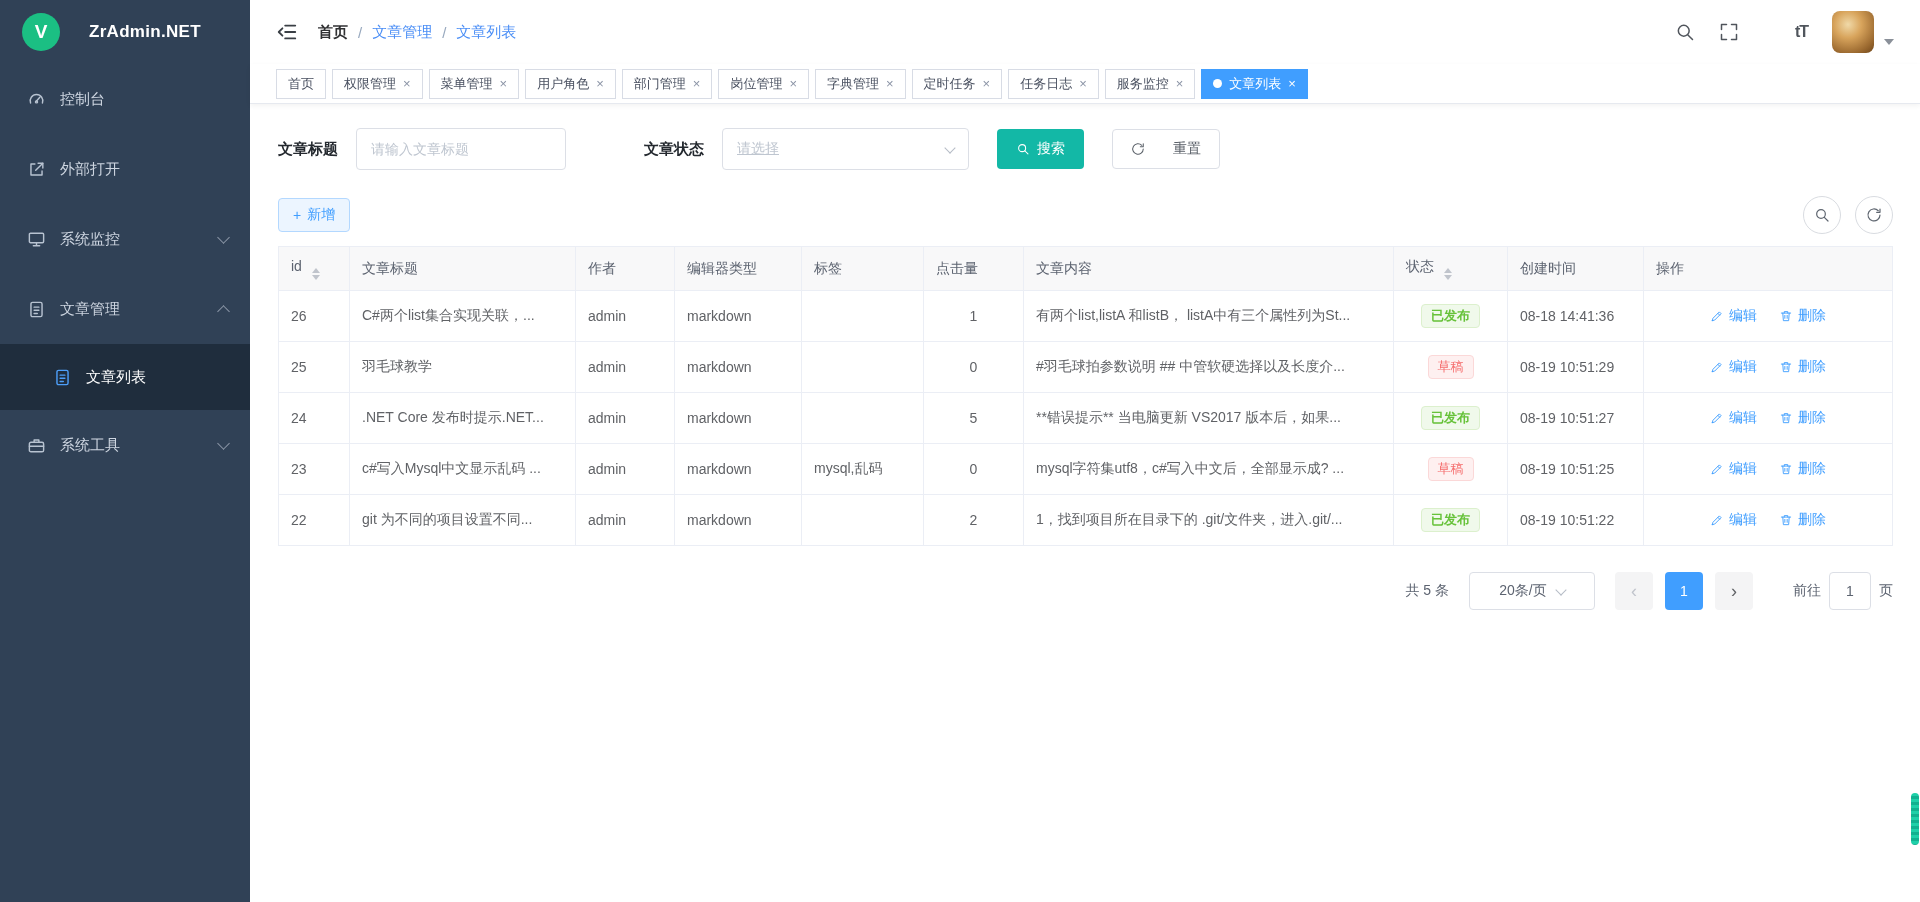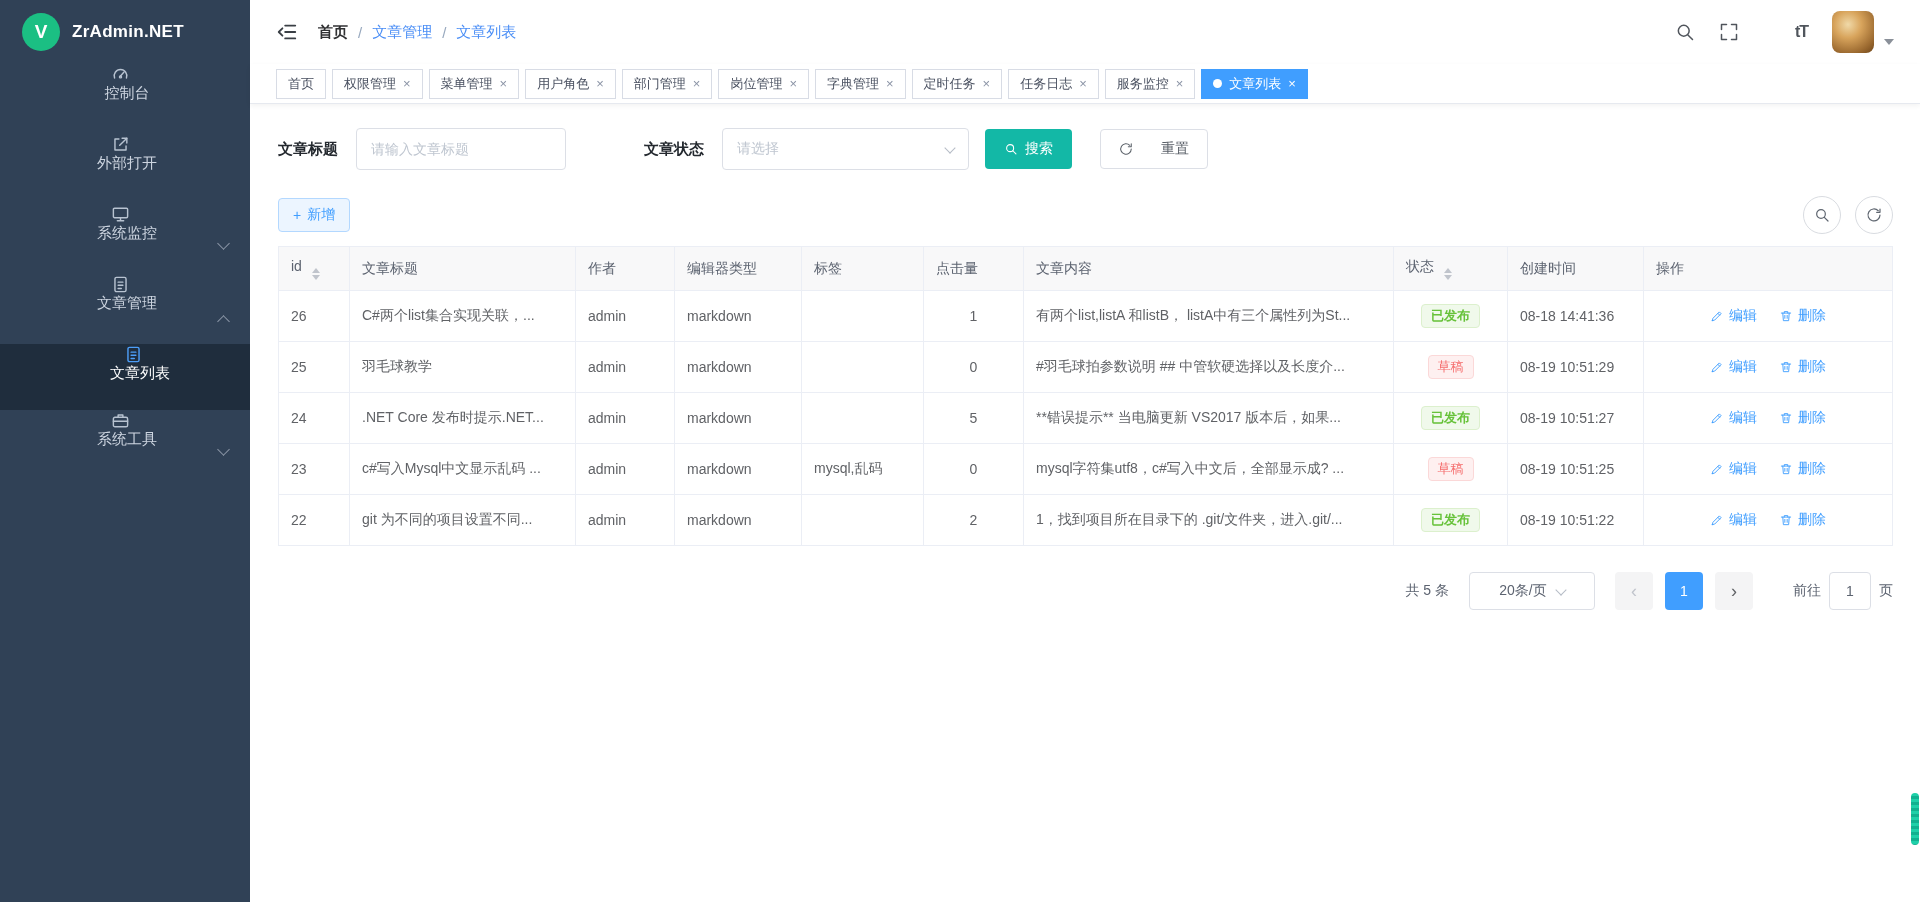--- a/index.html
+++ b/index.html
@@ -6,23 +6,23 @@
   html,body{width:1920px;height:902px;overflow:hidden;background:#fff;
     font-family:"Liberation Sans","DejaVu Sans",sans-serif;color:#303133;}
   svg{fill:none;stroke:currentColor;stroke-width:1.8;stroke-linecap:round;stroke-linejoin:round;}
   .app{display:flex;height:100%;}
 
   
   .sidebar{width:250px;background:#304156;flex-shrink:0;display:flex;flex-direction:column;}
   .logo{height:64px;display:flex;align-items:center;gap:12px;padding-left:22px;}
   .logo-badge{width:38px;height:38px;border-radius:50%;background:#1bbf83;color:#fff;
     display:flex;align-items:center;justify-content:center;font-weight:bold;font-size:19px;}
-  .logo-title{color:#fff;font-size:17px;font-weight:700;letter-spacing:.3px;}
+  .logo-title{color:#fff;font-size:17px;font-weight:700;letter-spacing:.3px;margin-left:17px;}
   .menu-item{height:70px;display:flex;align-items:center;padding:0 22px 0 26px;
-    color:#cdd5e0;font-size:15px;cursor:pointer;flex-direction:column;}
+    color:#cdd5e0;font-size:15px;cursor:pointer;}
   .mi-icon{width:20px;height:20px;margin-right:14px;display:flex;align-items:center;justify-content:center;color:#b8c3d1;}
   .mi-icon svg{width:19px;height:19px;}
   .chev{margin-left:auto;width:9px;height:9px;border-right:1.6px solid #8b97a7;border-bottom:1.6px solid #8b97a7;}
   .chev.down{transform:rotate(45deg);margin-top:-4px;}
   .chev.up{transform:rotate(-135deg);margin-top:4px;}
   .menu-item.sub{height:66px;padding-left:52px;background:#1f2d3d;color:#fff;}
   .menu-item.sub .mi-icon{color:#4d9ef8;}
 
   
   .main{flex:1;display:flex;flex-direction:column;min-width:0;}
@@ -55,21 +55,21 @@
   
   .content{padding:24px 27px 0 28px;flex:1;}
   .filter-row{display:flex;align-items:center;margin-bottom:26px;}
   .f-label{font-size:15px;font-weight:700;color:#24292f;margin-right:18px;}
   .f-label.second{margin-left:78px;}
   .f-input{width:210px;height:42px;border:1px solid #dcdfe6;border-radius:4px;padding:12px 14px;
     font-size:14px;color:#333;font-family:inherit;outline:none;}
   .f-input::placeholder{color:#bfc6d0;}
   .f-select{width:247px;height:42px;border:1px solid #dcdfe6;border-radius:4px;display:flex;
     align-items:center;justify-content:space-between;padding:0 14px;color:#bfc6d0;font-size:14px;
-    cursor:pointer;margin-right:16px;}
+    cursor:pointer;margin-right:28px;text-decoration:underline;}
   .sel-caret{width:8px;height:8px;border-right:1.4px solid #b6bcc6;border-bottom:1.4px solid #b6bcc6;
     transform:rotate(45deg);margin-top:-3px;}
   .btn{height:40px;border-radius:4px;display:inline-flex;align-items:center;gap:7px;font-size:14px;
     padding:0 18px;cursor:pointer;border:1px solid transparent;font-family:inherit;}
   .btn svg{width:14px;height:14px;}
   .btn-search{background:#13b8a6;color:#fff;}
   .btn-reset{background:#fff;border-color:#dcdfe6;color:#5a6068;margin-left:28px;gap:28px;}
 
   .toolbar-row{display:flex;align-items:center;justify-content:space-between;margin-bottom:12px;}
   .btn-add{height:34px;padding:0 14px;background:#ecf5ff;border:1px solid #b3d8ff;color:#409eff;

